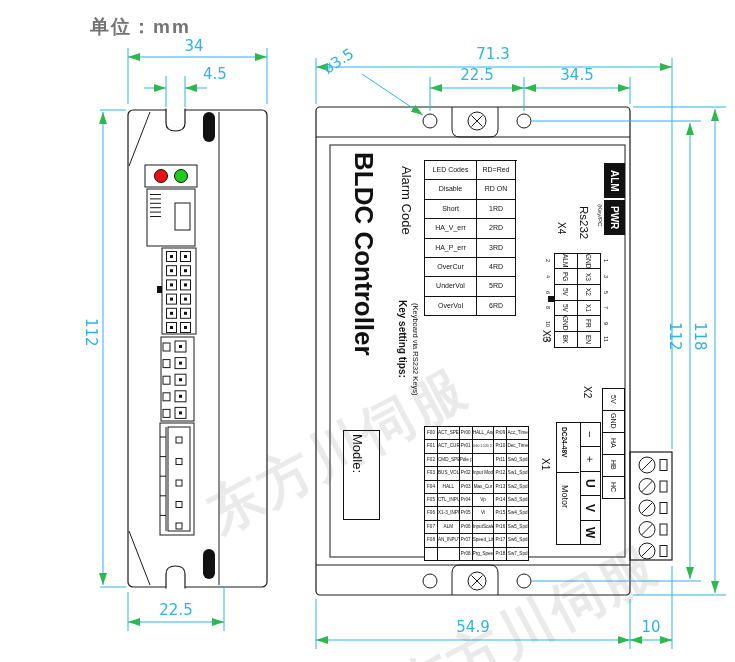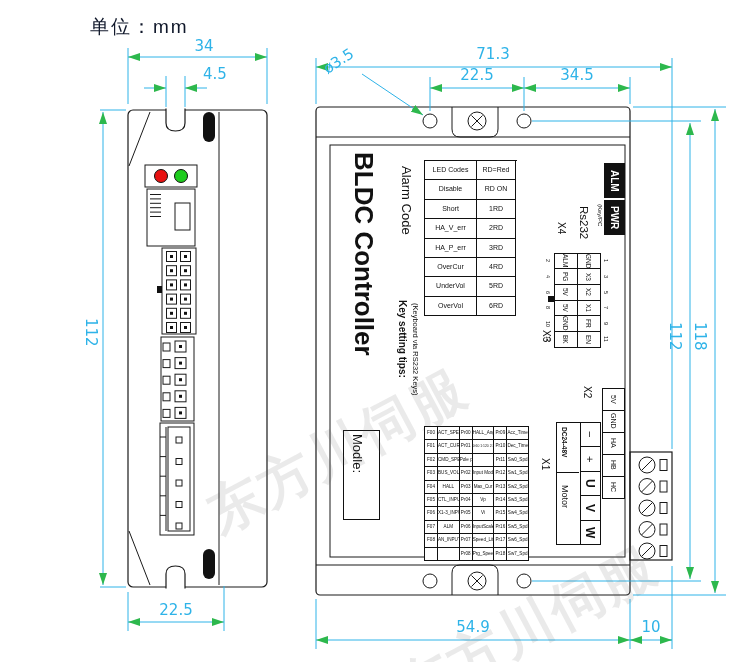--- a/index.html
+++ b/index.html
@@ -6,21 +6,21 @@
   html,body { background:#fff; }
   #canvas { position:relative; width:735px; height:662px; background:#fff; overflow:hidden;
             font-family:"Liberation Sans", sans-serif; }
   svg { position:absolute; left:0; top:0; }
   .ln   { stroke:#1a1a1a; stroke-width:1.2; fill:none; }
   .thin { stroke:#1a1a1a; stroke-width:1; fill:none; }
   .dim  { stroke:#2eb3e8; stroke-width:1; fill:none; }
   .t  { position:absolute; color:#2eb3e8; font-size:15px; font-family:"DejaVu Sans",sans-serif; white-space:nowrap; }
   .vt { writing-mode:vertical-rl; }
   .ctr { text-align:center; }
-  .unit { position:absolute; left:90px; top:14px; font-size:19px; font-weight:normal; color:#0f172a; letter-spacing:2px; }
+  .unit { position:absolute; left:90px; top:14px; font-size:19px; font-weight:bold; color:#737373; letter-spacing:2px; }
   .wm { position:absolute; font-size:54px; font-weight:bold; color:rgba(90,90,90,0.13);
         letter-spacing:3px; transform:rotate(-28deg); white-space:nowrap; z-index:1; }
   .box { position:absolute; border:1.2px solid #111; background:#fff; }
   
   #alarm-table { position:absolute; left:424px; top:160px; width:93px; height:156px;
     display:grid; grid-template-columns:52px 39px; grid-auto-rows:19.4px;
     border-top:1px solid #111; border-left:1px solid #111; background:#fff; z-index:2; }
   #alarm-table div { border-right:1px solid #111; border-bottom:1px solid #111;
     font-size:7px; line-height:18px; text-align:center; overflow:hidden; white-space:nowrap; color:#111; }
   
@@ -245,21 +245,21 @@
         <line x1="630" y1="599" x2="630" y2="649"></line>
       <line x1="672" y1="566" x2="672" y2="649"></line>
       <line x1="316" y1="640" x2="630" y2="640" marker-start="url(#arr)" marker-end="url(#arr)"></line>
       <line x1="630" y1="640" x2="672" y2="640"></line>
       <line x1="641" y1="640" x2="630" y2="640" marker-end="url(#arr)"></line>
       <line x1="661" y1="640" x2="672" y2="640" marker-end="url(#arr)"></line>
     </g>
   </svg>
 
   <div class="unit">单位：mm</div>
-  <div class="t ctr" style="left:188px; top:37px; width:32px;">34</div>
+  <div class="t ctr" style="left:178px; top:37px; width:32px;">34</div>
   <div class="t" style="left:203px; top:65px;">4.5</div>
   <div class="t vt" style="left:82px; top:318px;">112</div>
   <div class="t ctr" style="left:150px; top:601px; width:52px;">22.5</div>
   <div class="t ctr" style="left:466px; top:45px; width:54px;">71.3</div>
   <div class="t ctr" style="left:450px; top:66px; width:54px;">22.5</div>
   <div class="t ctr" style="left:553px; top:66px; width:48px;">34.5</div>
   <div class="t" style="left:322px; top:52px; transform:rotate(-33deg);">ø3.5</div>
   <div class="t vt" style="left:666px; top:322px;">112</div>
   <div class="t vt" style="left:691px; top:322px;">118</div>
   <div class="t ctr" style="left:446px; top:618px; width:54px;">54.9</div>

